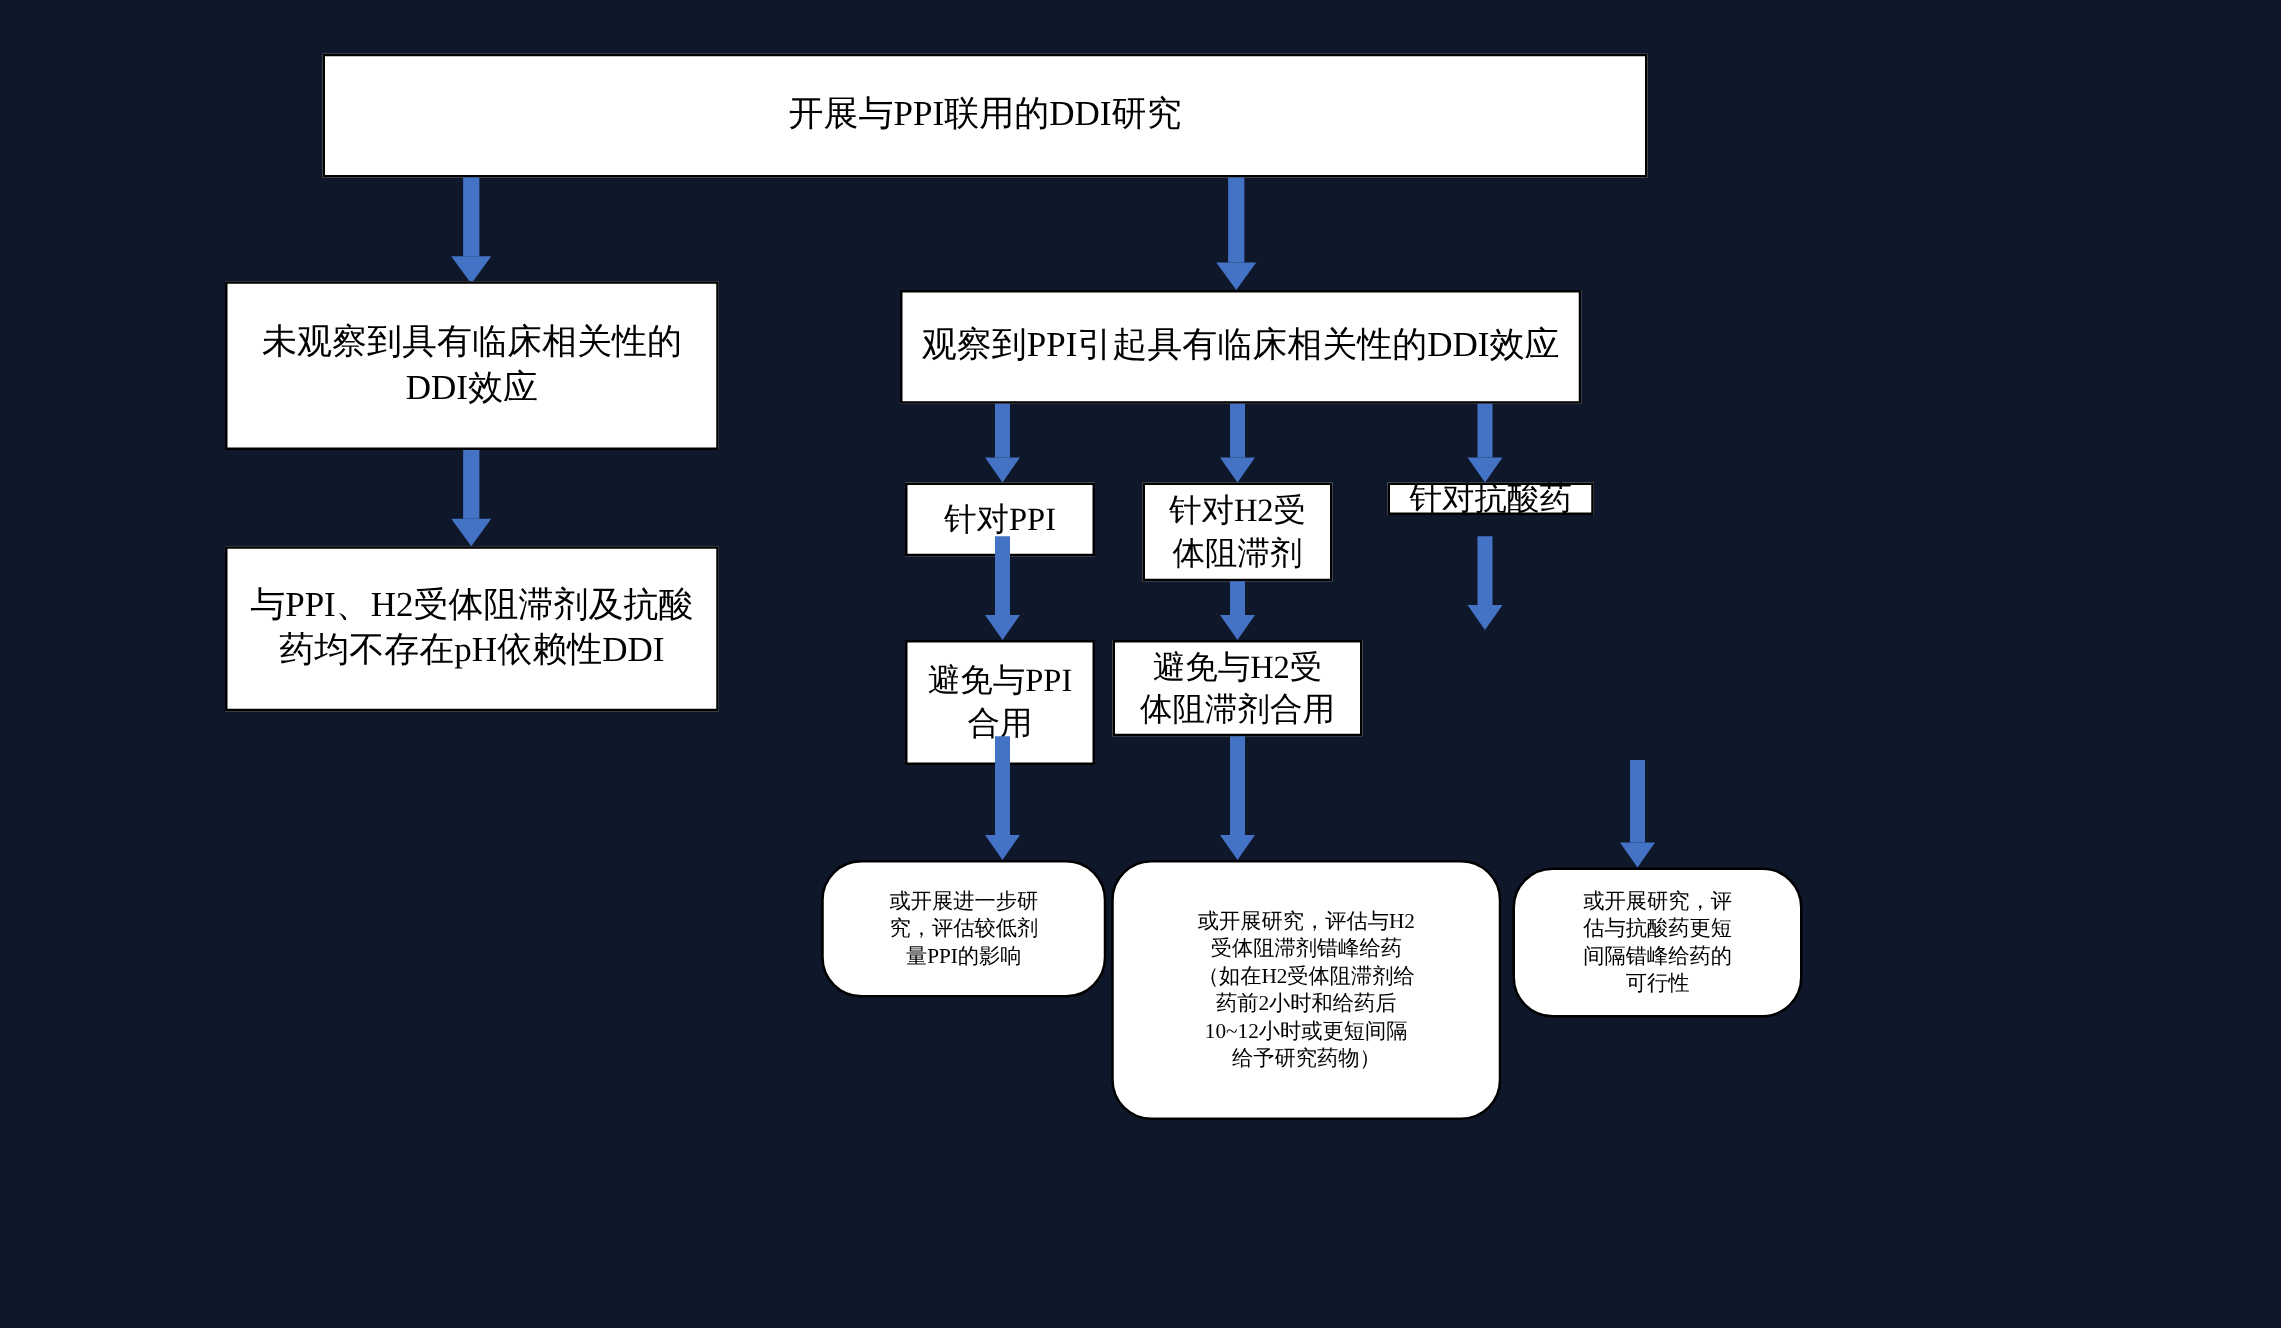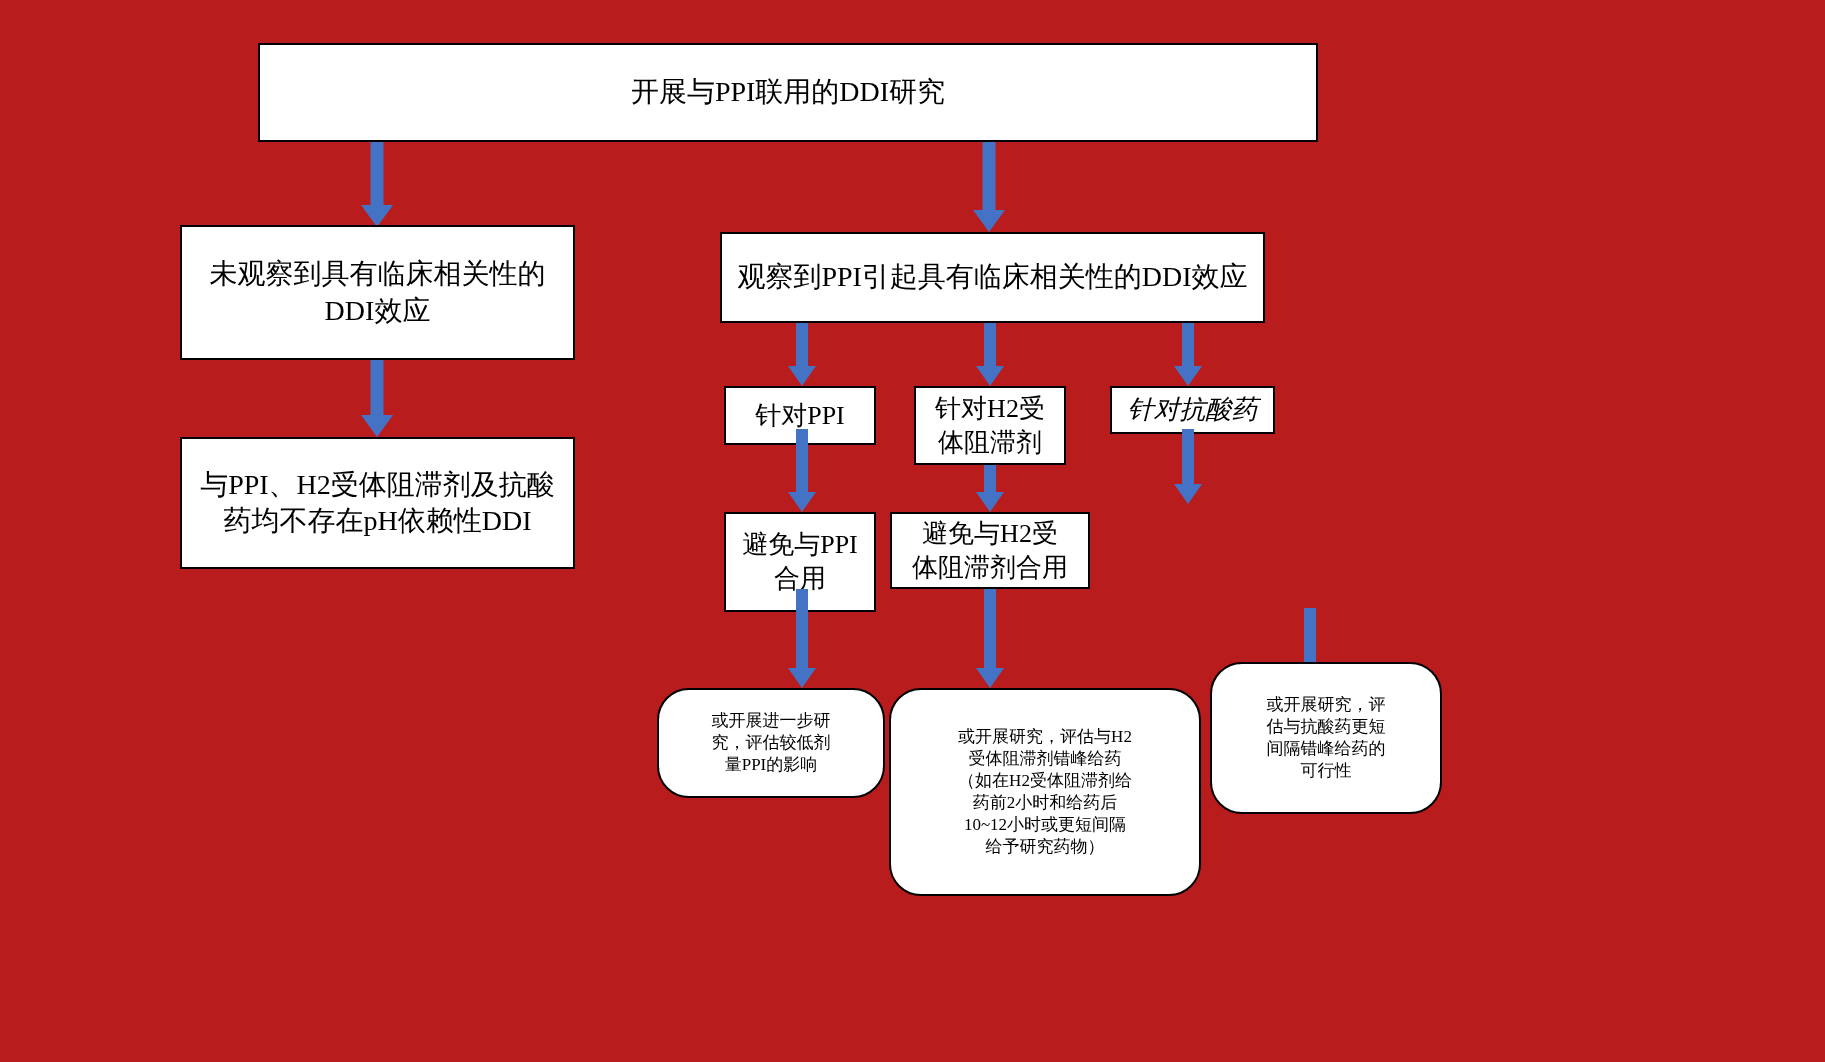--- a/index.html
+++ b/index.html
@@ -9,21 +9,21 @@
     background: #ffffff;
   }
   body {
     font-family: "Liberation Serif", "DejaVu Serif", serif;
     color: #000000;
   }
   #canvas {
     position: relative;
     width: 1825px;
     height: 1062px;
-    background: #b91c1c;
+    background: #0f172a;
     overflow: hidden;
   }
   .node {
     position: absolute;
     box-sizing: border-box;
     background: #ffffff;
     border: 2px solid #000000;
     display: flex;
     align-items: center;
     justify-content: center;
@@ -106,21 +106,21 @@
   <div class="arrow thin" style="left:1170px; top:323px; width:36px; height:63px;">
     <div class="shaft" style="width:12px; height:43px;"></div>
     <div class="head"></div>
   </div>
 
   <div class="node f26" style="left:724px; top:386px; width:152px; height:59px;">针对PPI</div>
 
   <div class="node f26" style="left:914px; top:386px; width:152px; height:79px;">针对H2受
 体阻滞剂</div>
 
-  <div class="node f26" style="left:1110px; top:386px; width:165px; height:48px;font-style:italic;">针对抗酸药</div>
+  <div class="node f26" style="left:1110px; top:386px; width:165px; height:26px;">针对抗酸药</div>
 
   <div class="arrow thin" style="left:784px; top:429px; width:36px; height:83px;">
     <div class="shaft" style="width:12px; height:63px;"></div>
     <div class="head"></div>
   </div>
   <div class="arrow thin" style="left:972px; top:465px; width:36px; height:47px;">
     <div class="shaft" style="width:12px; height:27px;"></div>
     <div class="head"></div>
   </div>
   <div class="arrow thin" style="left:1170px; top:429px; width:36px; height:75px;">
@@ -152,18 +152,18 @@
 究，评估较低剂
 量PPI的影响</div>
 
   <div class="node f25" style="left:889px; top:688px; width:312px; height:208px;">或开展研究，评估与H2
 受体阻滞剂错峰给药
 （如在H2受体阻滞剂给
 药前2小时和给药后
 10~12小时或更短间隔
 给予研究药物）</div>
 
-  <div class="node f25" style="left:1210px; top:662px; width:232px; height:152px;">或开展研究，评
+  <div class="node f25" style="left:1210px; top:694px; width:232px; height:120px;">或开展研究，评
 估与抗酸药更短
 间隔错峰给药的
 可行性</div>
 
 </div>
 
 </body></html>

